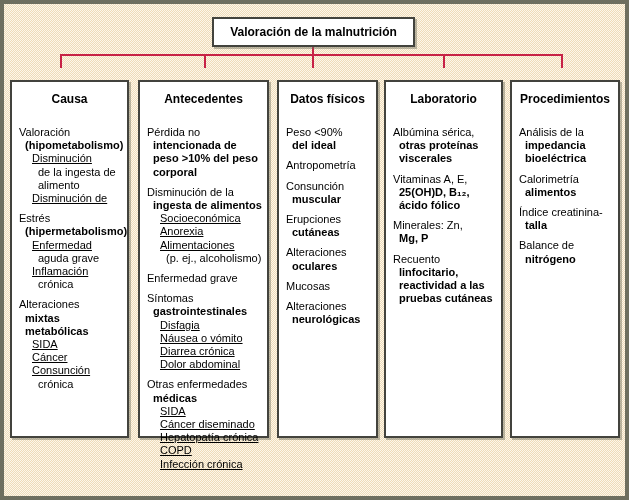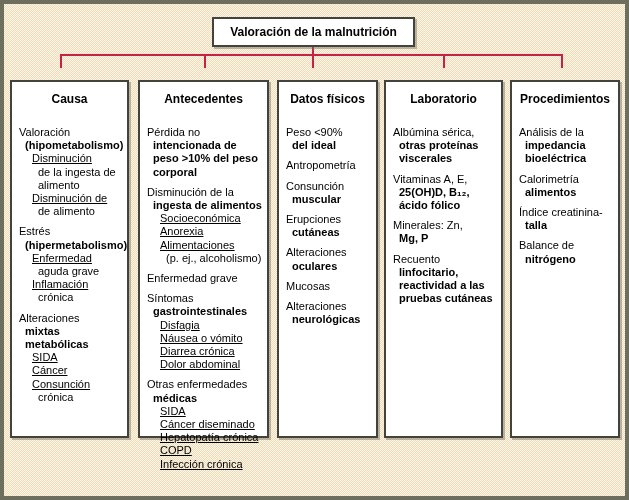--- a/index.html
+++ b/index.html
@@ -80,21 +80,20 @@
   <div class="col" style="left:6px;width:119px">
     <div class="col-header">Causa</div>
     <div class="col-body">
         <div class="group">
           <div class="tline i0">Valoración</div>
           <div class="tline i1">(hipometabolismo)</div>
           <div class="tline i2">Disminución</div>
           <div class="tline i3">de la ingesta de</div>
           <div class="tline i3">alimento</div>
           <div class="tline i2">Disminución de</div>
-          <div class="tline i3">de alimento</div>
         </div>
         <div class="group">
           <div class="tline i0">Estrés</div>
           <div class="tline i1">(hipermetabolismo)</div>
           <div class="tline i2">Enfermedad</div>
           <div class="tline i3">aguda grave</div>
           <div class="tline i2">Inflamación</div>
           <div class="tline i3">crónica</div>
         </div>
         <div class="group">

